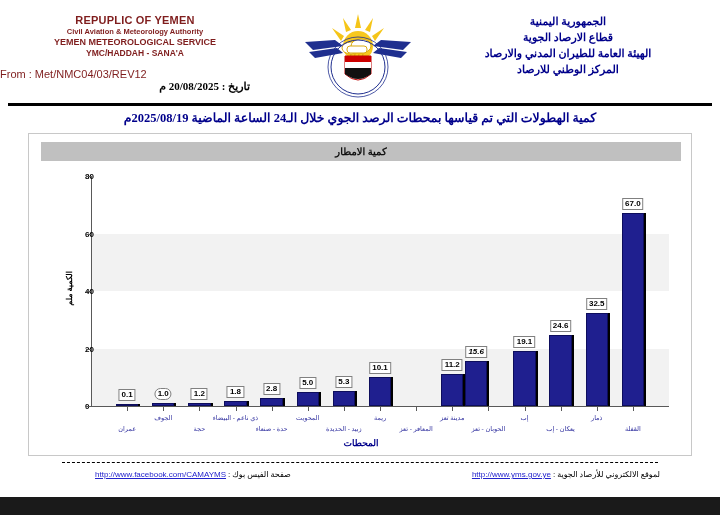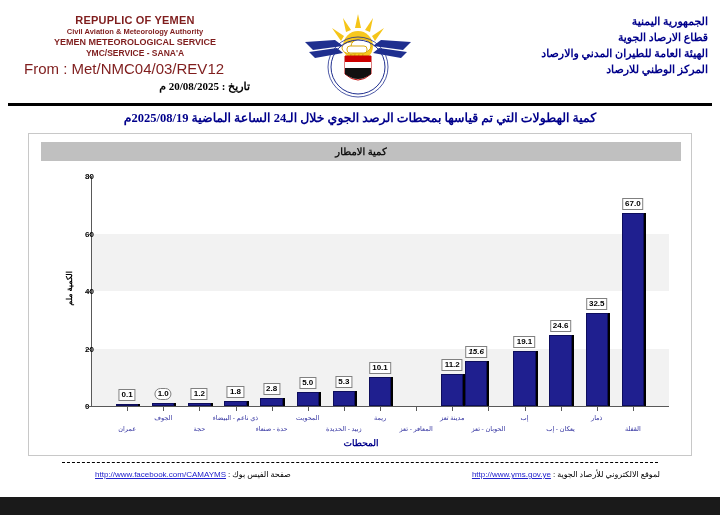--- a/index.html
+++ b/index.html
@@ -16,33 +16,33 @@
   
   .header { position:relative; height:100px; }
   .hdr-left {
     position:absolute; left:0; top:14px; width:270px;
     text-align:center; color:#7f1d1d;
   }
   .hdr-left .l1 { font-size:11px; font-weight:bold; letter-spacing:.2px; }
   .hdr-left .l2 { font-size:7.5px; font-weight:bold; margin-top:1px; }
   .hdr-left .l3 { font-size:9px; font-weight:bold; margin-top:1px; }
   .hdr-left .l4 { font-size:8.5px; font-weight:bold; margin-top:1px; }
-  .hdr-left .l5 { font-size:15px; margin-top:2px; text-align:left; padding-left:24px; }
+  .hdr-left .l5 { font-size:11px; margin-top:10px; text-align:left; }
 
   .hdr-date {
     position:absolute; left:20px; top:80px; width:230px;
     color:#000; font-size:11px; font-weight:bold; direction:rtl;
     font-family:"Liberation Serif", serif;
   }
   .hdr-date .lbl { font-weight:bold; }
   .hdr-date .val { font-family:"Liberation Serif", serif; font-weight:bold; }
 
   .hdr-right {
     position:absolute; right:12px; top:14px; width:280px;
-    color:#00008b; direction:rtl;
+    text-align:center; color:#00008b; direction:rtl;
     font-family:"Liberation Serif", serif;
   }
   .hdr-right div { font-size:11px; font-weight:bold; line-height:1.45; }
 
   
   .logo { position:absolute; left:303px; top:12px; width:110px; height:88px; }
 
   
   .sep-bar { position:absolute; left:8px; top:103px; width:704px; height:3px; background:#000; }
 
@@ -142,21 +142,21 @@
 <body>
 
 <div class="page">
 
   <div class="header">
 
     <div class="hdr-left">
       <div class="l1">REPUPLIC OF YEMEN</div>
       <div class="l2">Civil Aviation &amp; Meteorology Authority</div>
       <div class="l3">YEMEN METEOROLOGICAL SERVICE</div>
-      <div class="l4">YMC/SERVICE - SANA'A</div>
+      <div class="l4">YMC/HADDAH - SANA'A</div>
       <div class="l5">From : Met/NMC04/03/REV12</div>
     </div>
 
     <div class="hdr-date">
       <span class="lbl">تاريخ  :</span>
       <span class="val">20/08/2025</span>
       <span class="val">م</span>
     </div>
 
     <div class="logo">

